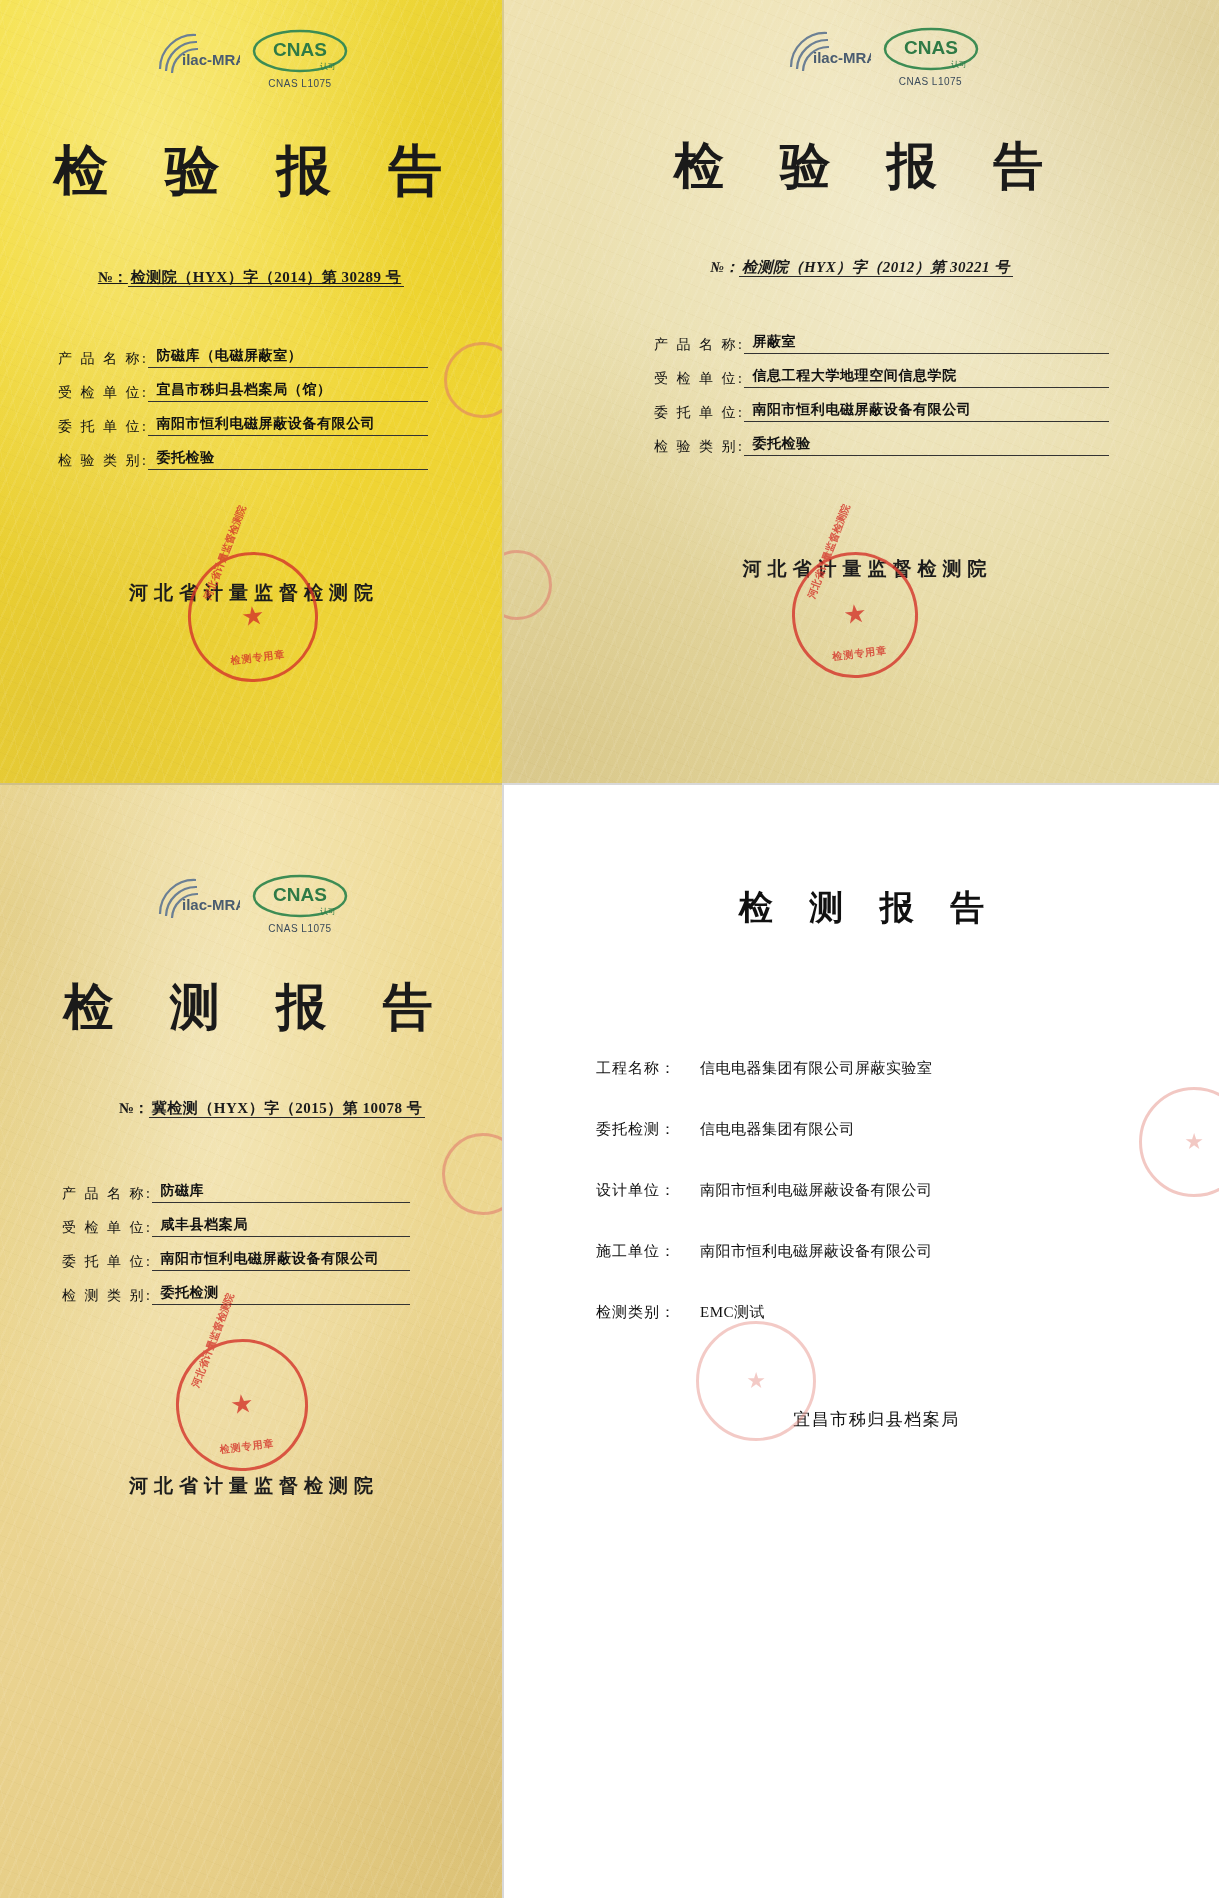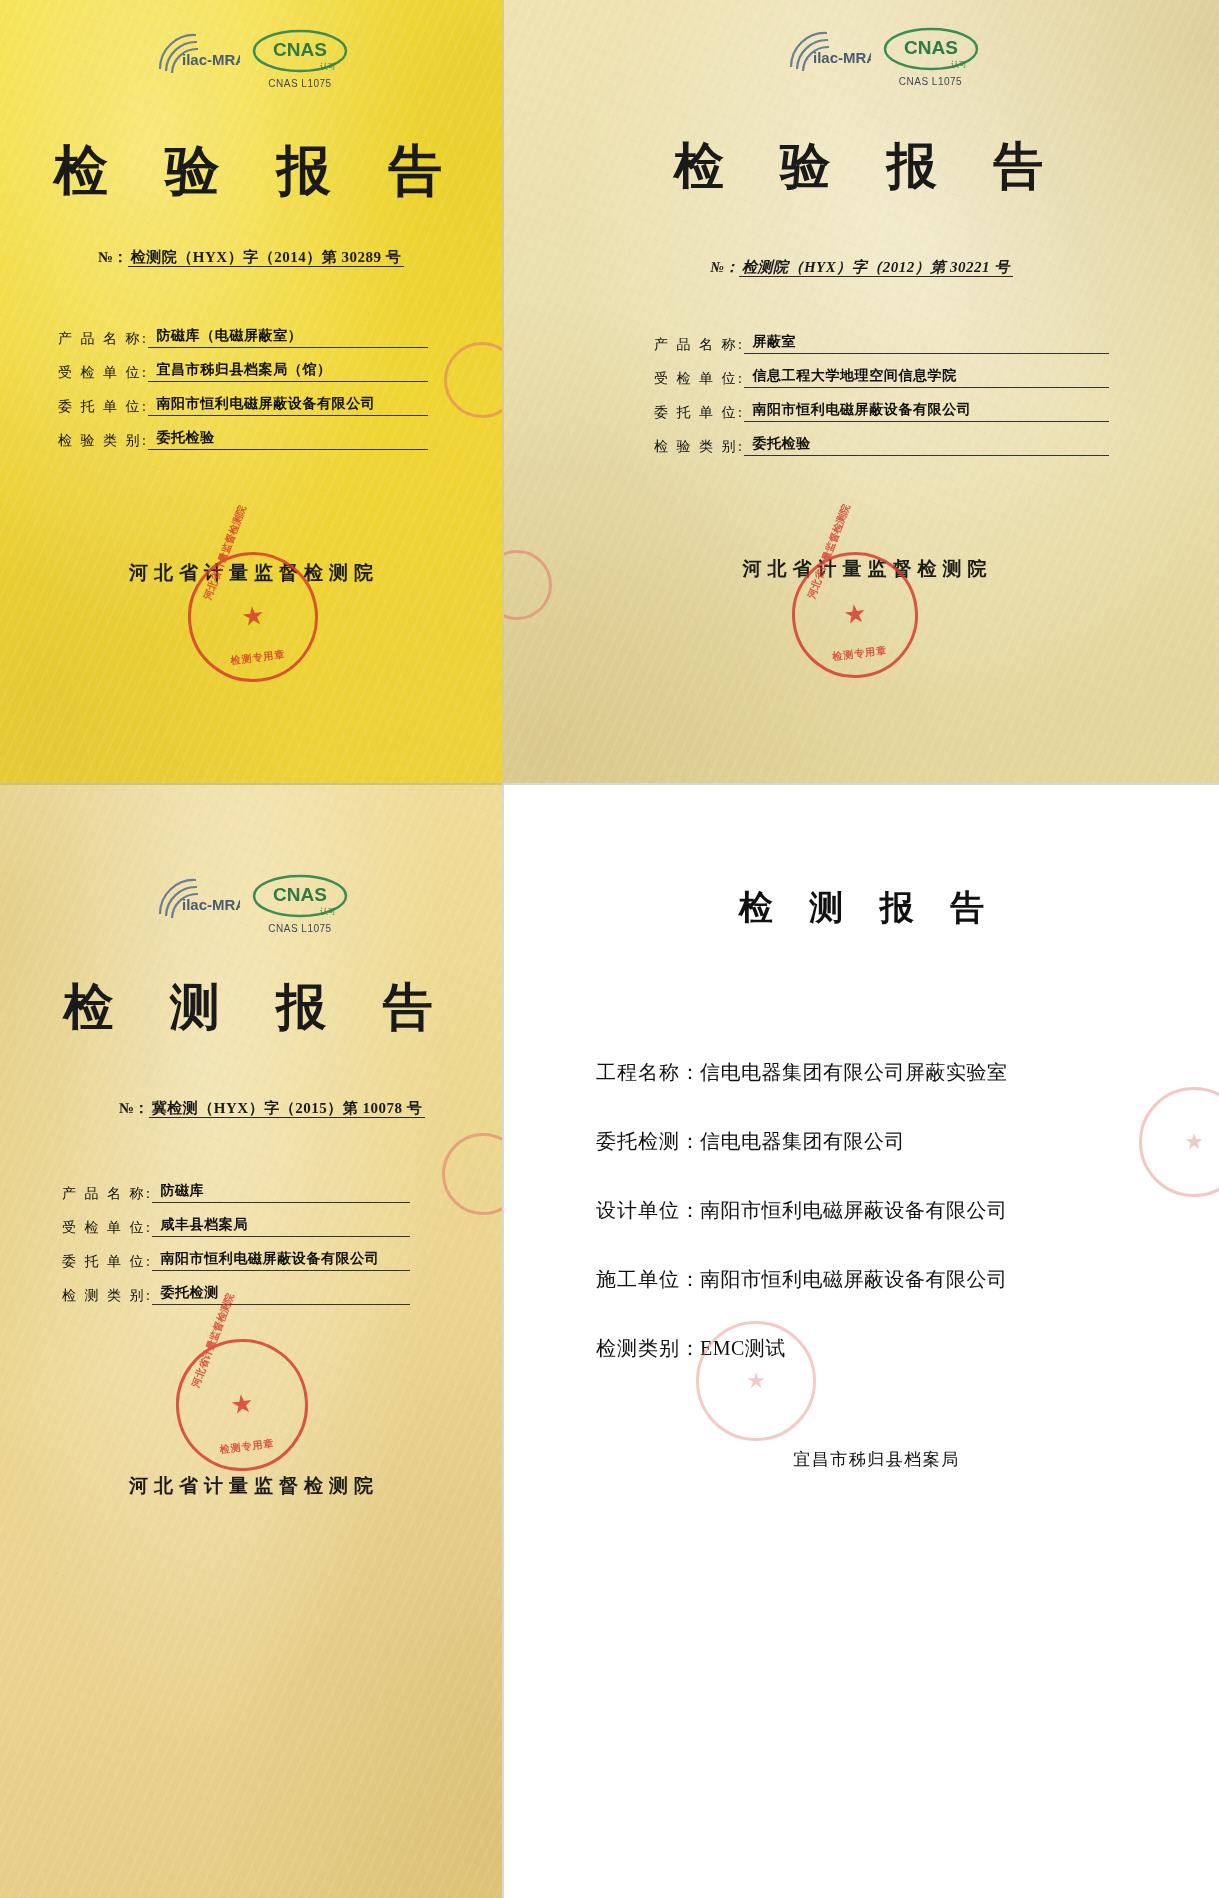--- a/index.html
+++ b/index.html
@@ -242,21 +242,21 @@
     letter-spacing: 14px;
     color: #111;
     margin-top: 100px;
     padding-left: 14px;
   }
   .p4-fields {
     margin: 128px 0 0 92px;
   }
   .p4-row {
     display: flex;
-    font-size: 20px;
+    font-size: 15px;
     color: #111;
     margin-bottom: 42px;
   }
   .p4-label {
     width: 104px;
     letter-spacing: 1px;
     white-space: nowrap;
   }
   .p4-val {
     letter-spacing: .5px;
@@ -294,21 +294,21 @@
             <text x="50" y="31" text-anchor="middle" font-family="Liberation Sans, sans-serif" font-size="19" font-weight="bold" fill="#2f7a46">CNAS</text>
             <text x="78" y="44" text-anchor="middle" font-family="Liberation Sans, sans-serif" font-size="8" fill="#2f7a46">认可</text>
           </svg>
         </div>
         <div class="cnas-code">CNAS L1075</div>
       </div>
     </div>
 
     <div class="big-title" style="font-size:54px; letter-spacing:22px; margin-top:46px; padding-left:16px;">检 验 报 告</div>
 
-    <div class="numline" style="margin-top:40px;">
+    <div class="numline" style="margin-top:60px;text-decoration:underline;">
       <span class="no">№：</span><span class="val">检测院（HYX）字（2014）第 30289 号</span>
     </div>
 
     <div class="fields" style="margin:60px 74px 0 58px;">
       <div class="frow">
         <div class="flabel">产 品 名 称:</div>
         <div class="fvalue">防磁库（电磁屏蔽室）</div>
       </div>
       <div class="frow">
         <div class="flabel">受 检 单 位:</div>

